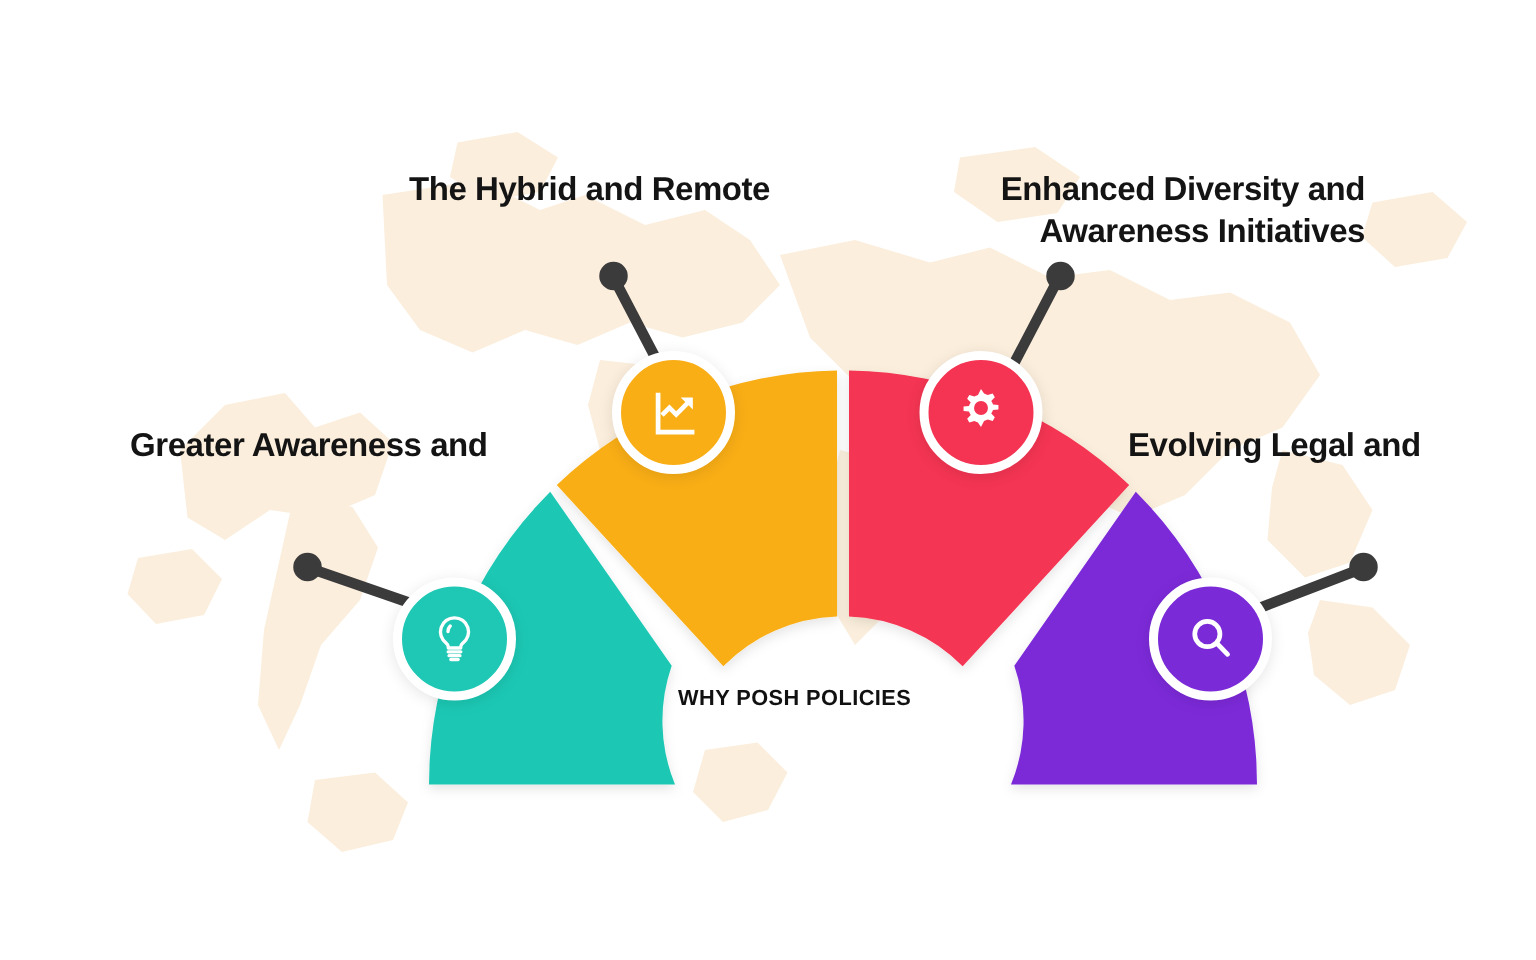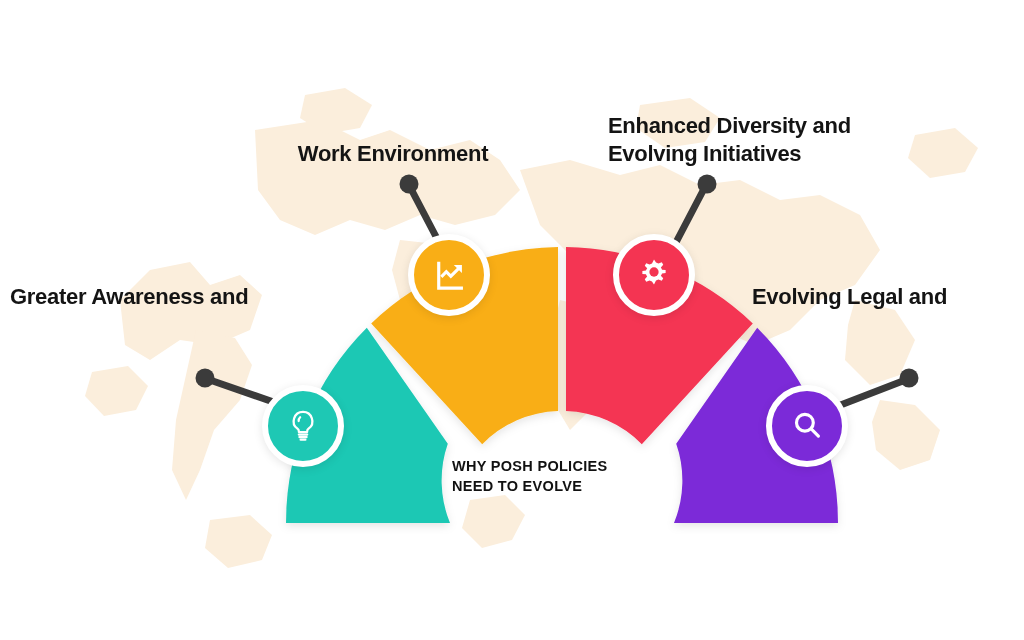--- a/index.html
+++ b/index.html
@@ -57,30 +57,31 @@
     position: absolute;
     font-weight: 700;
     font-size: 22px;
     line-height: 1.28;
     color: #141414;
     letter-spacing: -0.3px;
   }
   #label-awareness {
     left: 10px; top: 283px;
     width: 315px;
+    text-align: right;
   }
   #label-hybrid {
     left: 228px; top: 112px;
     width: 330px;
     text-align: center;
   }
   #label-diversity {
-    left: 608px; top: 112px;
+    left: 580px; top: 112px;
     width: 330px;
-    text-align: left;
+    text-align: right;
   }
   #label-legal {
     left: 752px; top: 283px;
     width: 262px;
     text-align: left;
   }
   
   #center-caption {
     position: absolute;
     left: 452px;
@@ -198,31 +199,29 @@
         <line x1="14.8" y1="13.9" x2="19.6" y2="18.8"></line>
       </svg>
     </span>
   </div>
 
   <div class="label" id="label-awareness">
     <span>Greater Awareness and</span><br>
   </div>
 
   <div class="label" id="label-hybrid">
-    <br>
-    <span>Work Environment</span>
+    <span>The Hybrid and Remote</span><br>
   </div>
 
   <div class="label" id="label-diversity">
     <span>Enhanced Diversity and</span><br>
-    <span>Evolving Initiatives</span>
+    <span>Awareness Initiatives</span>
   </div>
 
   <div class="label" id="label-legal">
     <span>Evolving Legal and</span><br>
   </div>
 
   <div id="center-caption">
     <span class="cap-line">WHY POSH POLICIES</span>
-    <span class="cap-line">NEED TO EVOLVE</span>
   </div>
 
 </div>
 
 </body></html>

